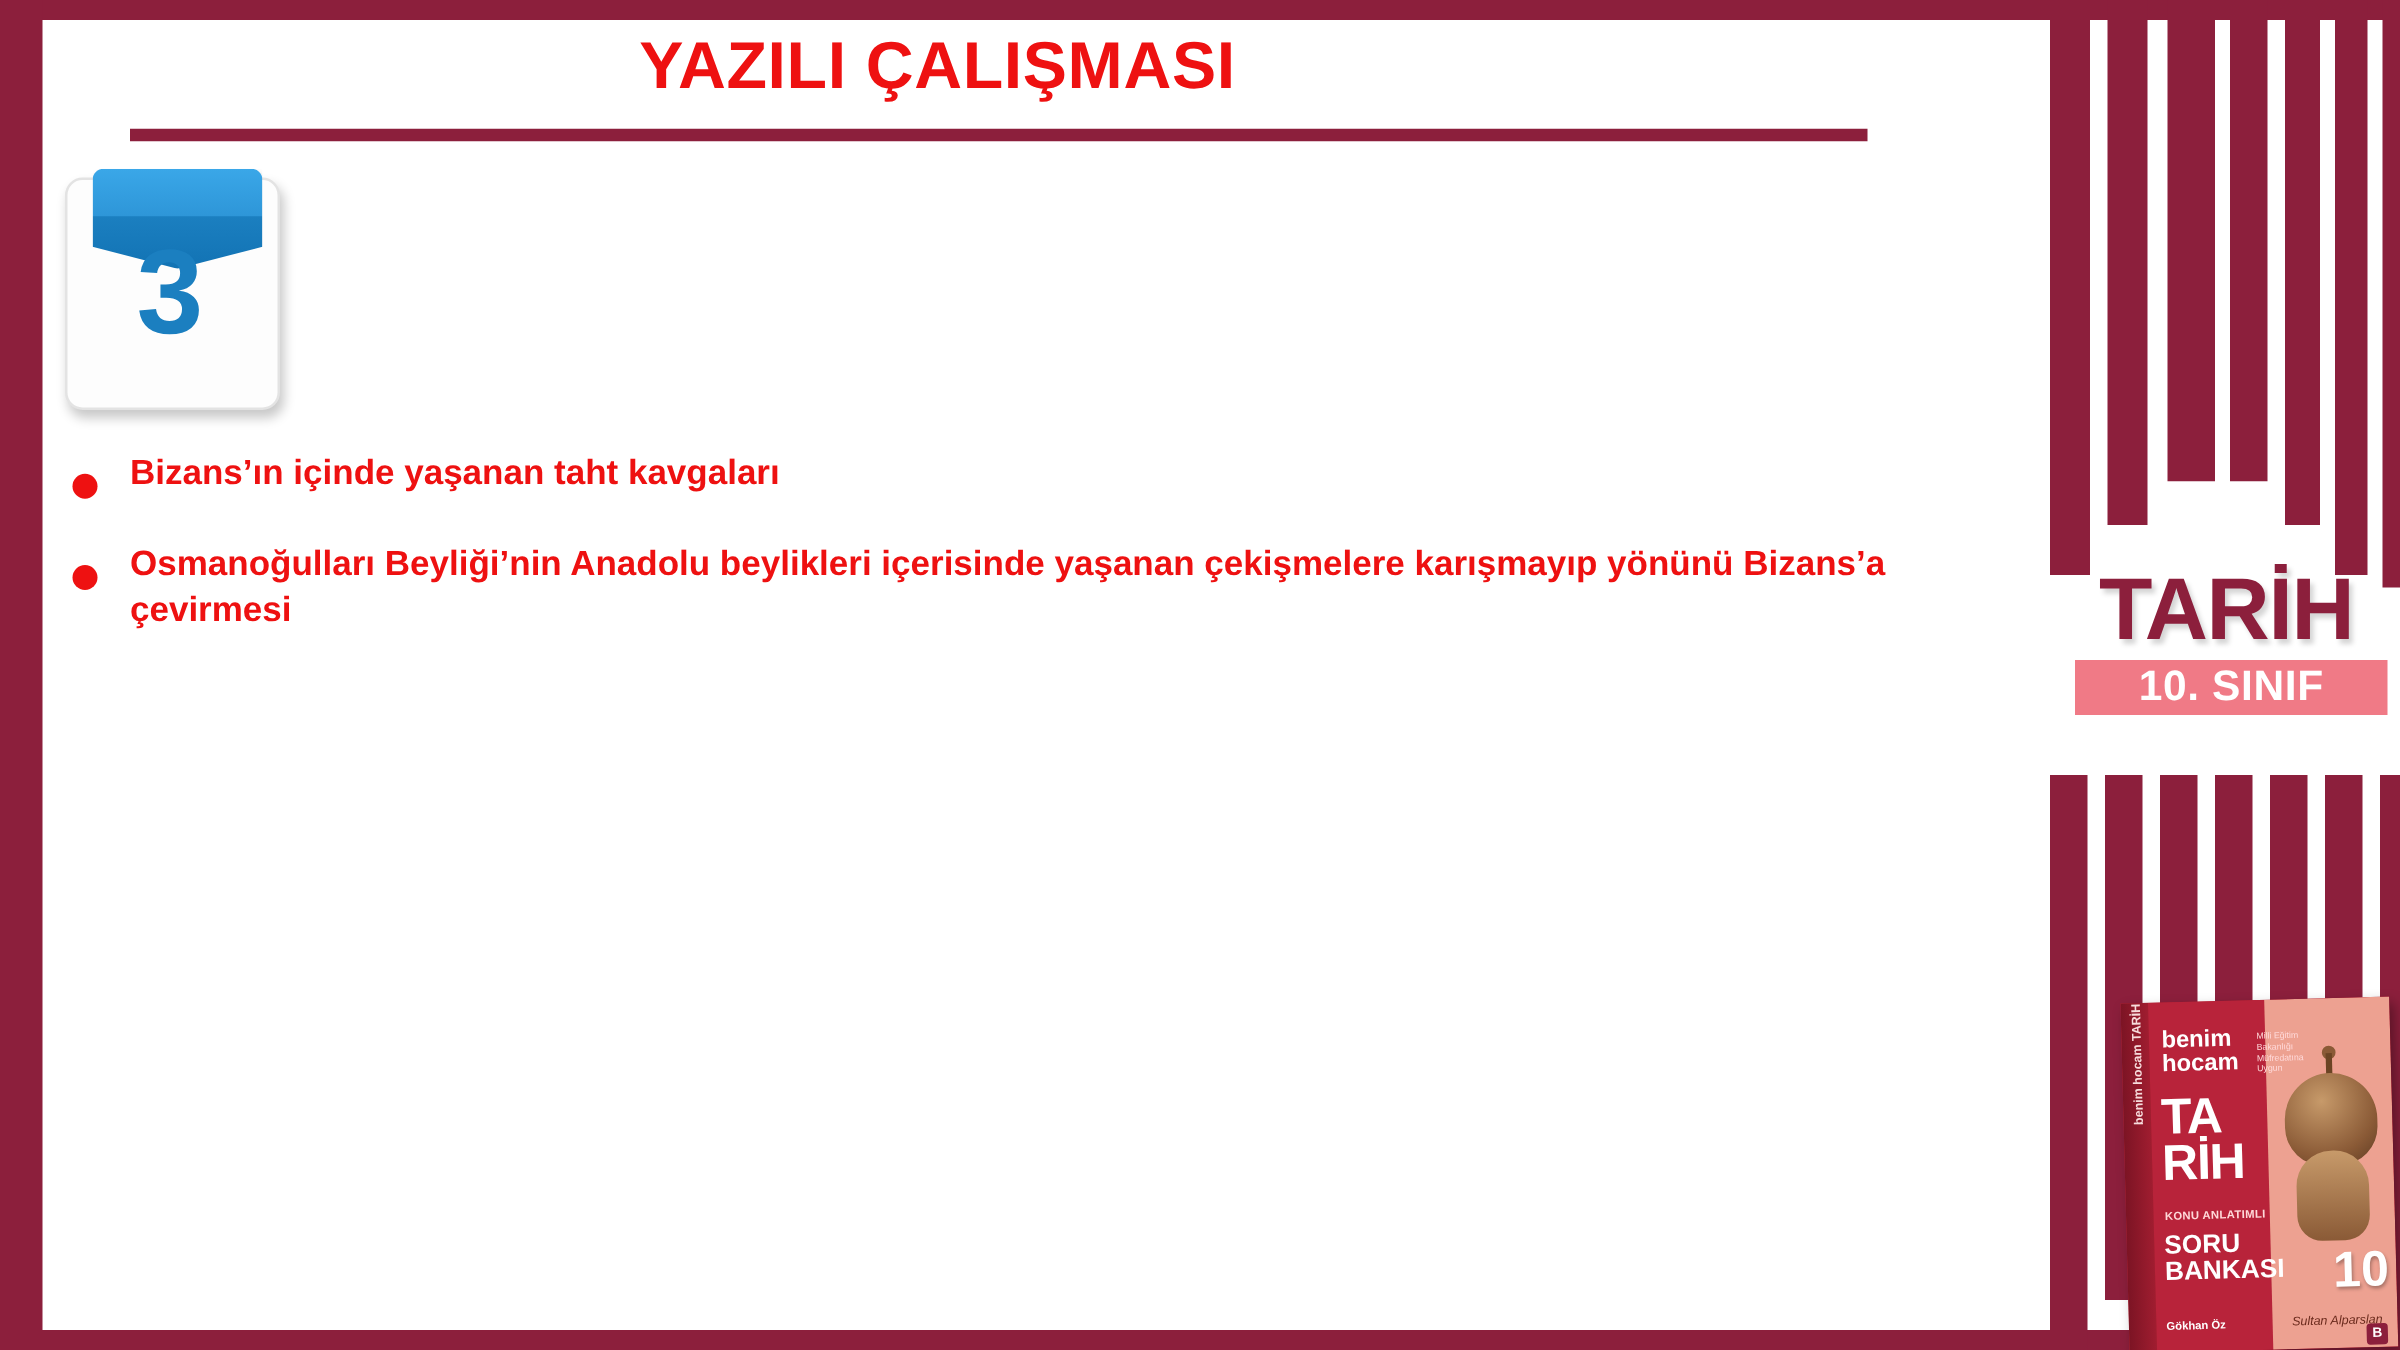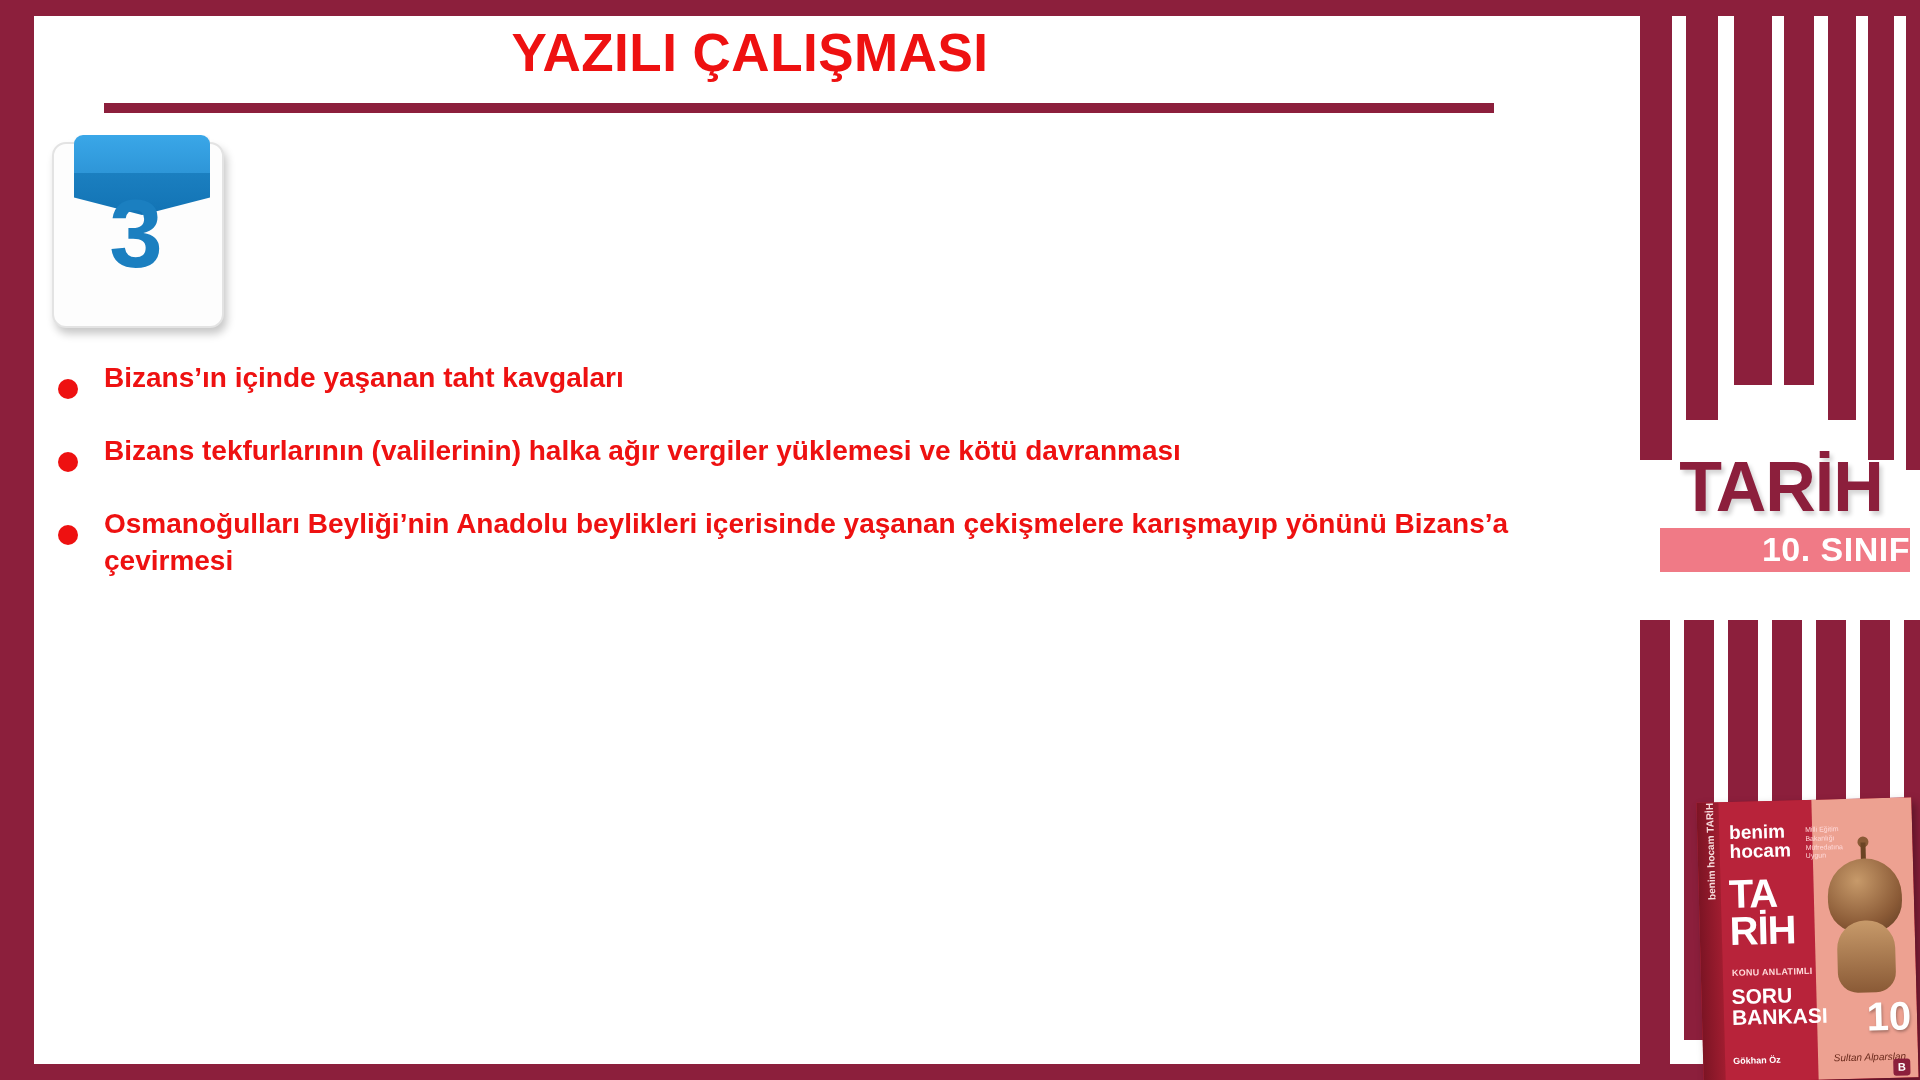--- a/index.html
+++ b/index.html
@@ -163,21 +163,21 @@
     line-height: 1;
     text-shadow: 3px 4px 4px rgba(0,0,0,0.17);
   }
   #logo-grade {
     position: absolute;
     left: 1660px;
     top: 528px;
     width: 250px;
     background: #f07a86;
     color: #ffffff;
-    text-align: right;
+    text-align: center;
     font-size: 34px;
     font-weight: bold;
     letter-spacing: 0.5px;
     padding: 4px 0 6px 0;
     line-height: 1;
   }
 
   
   #book {
     position: absolute;
@@ -356,24 +356,20 @@
 
   <div id="number-card"></div>
   <div id="number-ribbon"></div>
   <div id="number-value">3</div>
 
 
   <div id="answers">
     <div class="answer-item">
       <span class="answer-bullet"></span>
       <span>Bizans’ın içinde yaşanan taht kavgaları</span>
-    </div>
-    <div class="answer-item">
-      <span class="answer-bullet"></span>
-      <span>Bizans tekfurlarının (valilerinin) halka ağır vergiler yüklemesi ve kötü davranması</span>
     </div>
     <div class="answer-item">
       <span class="answer-bullet"></span>
       <span>Osmanoğulları Beyliği’nin Anadolu beylikleri içerisinde yaşanan çekişmelere karışmayıp yönünü Bizans’a çevirmesi</span>
     </div>
   </div>
 
   <div id="bars-top">
     <div class="bar" style="left:0px;   width:32px; height:460px;"></div>
     <div class="bar" style="left:46px;  width:32px; height:420px;"></div>

